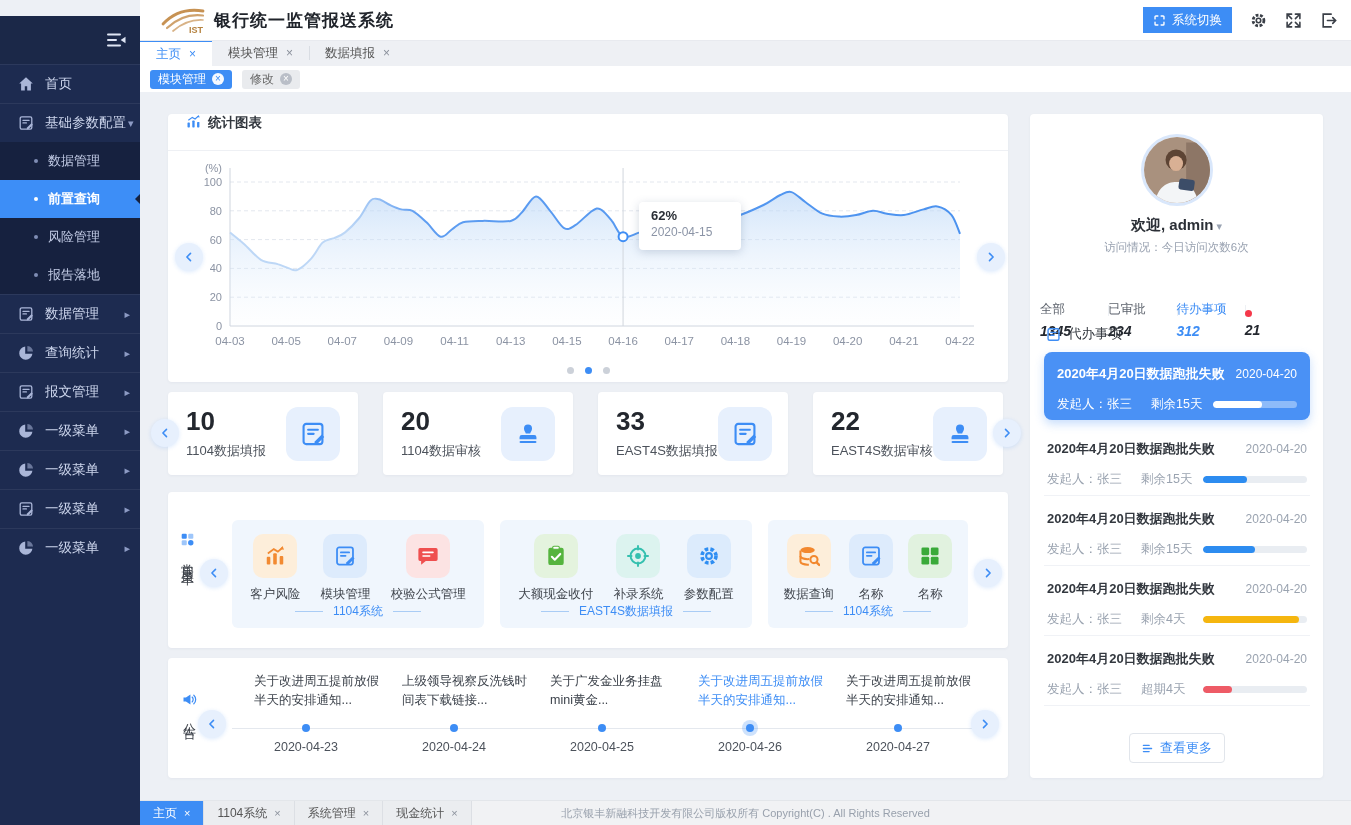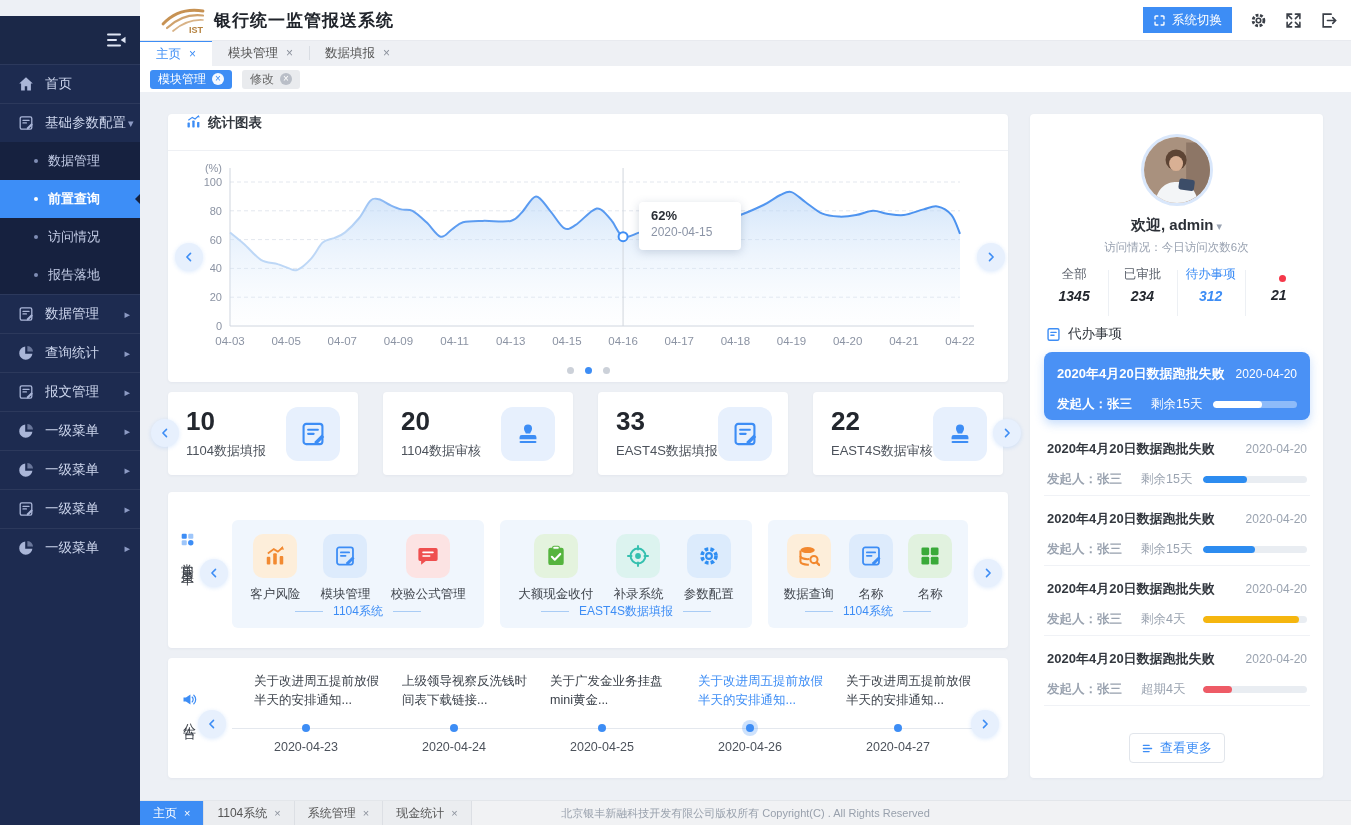--- a/index.html
+++ b/index.html
@@ -103,37 +103,37 @@
   .ann-item.active .ann-dot { box-shadow:0 0 0 4px rgba(61,141,245,.25); }
   .ann-date { position:absolute; left:0; right:0; top:82px; text-align:center; font-size:12.5px; color:#4c525b; }
 
   
   .user-card { left:890px; top:22px; width:293px; height:664px; }
   .avatar { position:absolute; left:50%; top:20px; width:72px; height:72px; margin-left:-36px; border-radius:50%; border:3px solid #d9e7fb; overflow:hidden; cursor:pointer; }
   .welcome { position:absolute; left:0; right:0; top:102px; text-align:center; font-size:15px; font-weight:bold; color:#2b2f36; }
   .welcome .caret { color:#9aa3b2; font-size:11px; font-weight:normal; }
   .visit { position:absolute; left:0; right:0; top:126px; text-align:center; font-size:11.5px; color:#98a1b0; }
   .ustats { position:absolute; left:10px; right:10px; top:150px; height:56px; display:flex; }
-  .ustat { flex:1; text-align:center; position:relative; cursor:pointer; }
+  .ustat { flex:1; position:relative; cursor:pointer;margin-top:35px; }
   .ustat + .ustat:before { content:""; position:absolute; left:0; top:6px; bottom:4px; width:1px; background:#edf0f4; }
   .ustat .ul { font-size:12.5px; color:#5d636d; position:relative; display:inline-block; }
   .ustat .uv { font-size:14px; font-weight:bold; color:#23272e; margin-top:5px;font-style:italic; }
   .ustat.hl .ul, .ustat.hl .uv { color:var(--accent,#3d8df5); }
   .ustat .rdot { position:absolute; right:-7px; top:-3px; width:7px; height:7px; border-radius:50%; background:#f5384a; }
   .todo-head { position:absolute; left:16px; top:211px; display:flex; align-items:center; gap:7px; }
   .todo-head .ic { width:15px; height:15px; color:var(--accent,#3d8df5); }
   .todo-head .tt { font-size:13.5px; color:#33383f; }
   .todos { position:absolute; left:14px; right:13px; top:238px; }
   .todo { position:relative; height:70px; padding:14px 3px 0; cursor:pointer; border-bottom:1px solid #f0f2f6; }
   .todo.active { height:68px; margin-bottom:6px; padding:13px 13px 0; background:var(--todo-active,#4a91f5); border-radius:8px; border-bottom:none; box-shadow:0 4px 10px rgba(74,145,245,.3); }
   .todo .r1 { display:flex; justify-content:space-between; align-items:center; }
   .todo .tt { font-size:13px; font-weight:bold; color:#33383f; }
   .todo .dt { font-size:12px; color:#9aa3b0; }
   .todo .r2 { display:flex; align-items:center; margin-top:13px; font-size:12.5px; color:#9aa3b0; }
-  .todo .sender { flex:0 0 94px;font-weight:bold; }
+  .todo .sender { flex:0 0 94px; }
   .todo .remain { flex:0 0 62px; }
   .todo .pbar { flex:1; height:7px; border-radius:4px; background:#e9edf2; overflow:hidden; }
   .todo .pfill { height:100%; border-radius:4px; }
   .todo.active .tt, .todo.active .dt, .todo.active .sender, .todo.active .remain { color:#fff; }
   .todo.active .pbar { background:rgba(255,255,255,.38); }
   .more-btn { position:absolute; left:50%; top:619px; width:96px; height:30px; margin-left:-48px; border:1px solid #e1e5eb; border-radius:4px; background:#fff; color:var(--accent,#3d8df5); font-size:13px; display:flex; align-items:center; justify-content:center; gap:6px; cursor:pointer; }
   .more-btn .ic { width:13px; height:13px; }
 
   
   .bottom-bar { position:absolute; left:140px; right:0; bottom:0; height:25px; background:#f1f2f4; border-top:1px solid #e3e6ea; display:flex; align-items:stretch; z-index:4; }
@@ -181,21 +181,21 @@
         <div class="sb-subitem">
           <span class="dot"></span>
           <span>数据管理</span>
         </div>
         <div class="sb-subitem active">
           <span class="dot"></span>
           <span>前置查询</span>
         </div>
         <div class="sb-subitem">
           <span class="dot"></span>
-          <span>访问情况</span>
+          <span>风险管理</span>
         </div>
         <div class="sb-subitem">
           <span class="dot"></span>
           <span>报告落地</span>
         </div>
       </div>
       <div class="sb-item">
         <span class="ic ">
           <svg viewBox="0 0 16 16" fill="none" stroke="currentColor" stroke-width="1.3">
             <rect x="2.2" y="1.8" width="11.6" height="12.4" rx="1.6"></rect>

